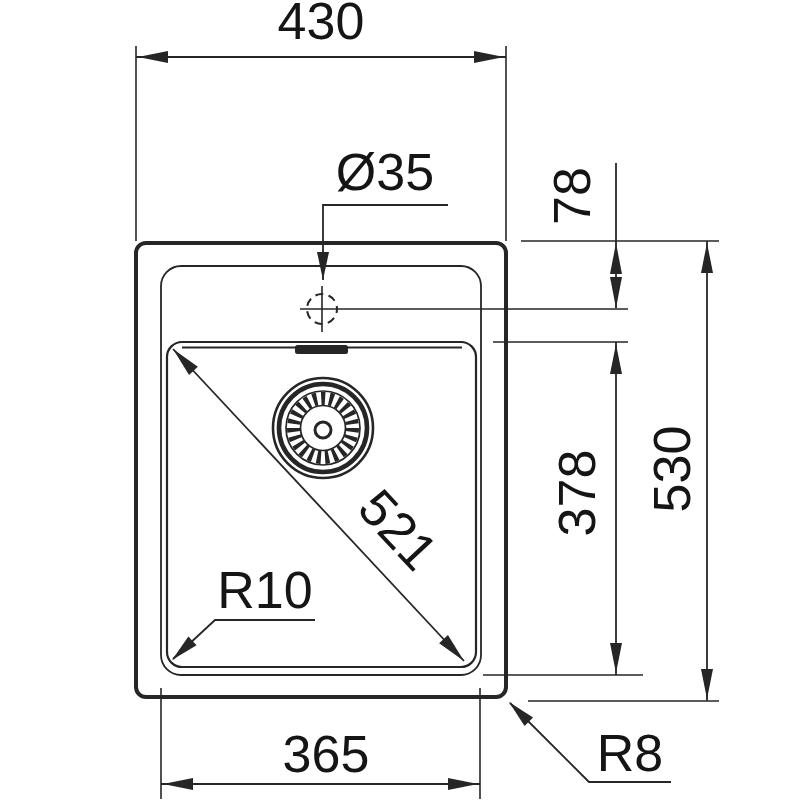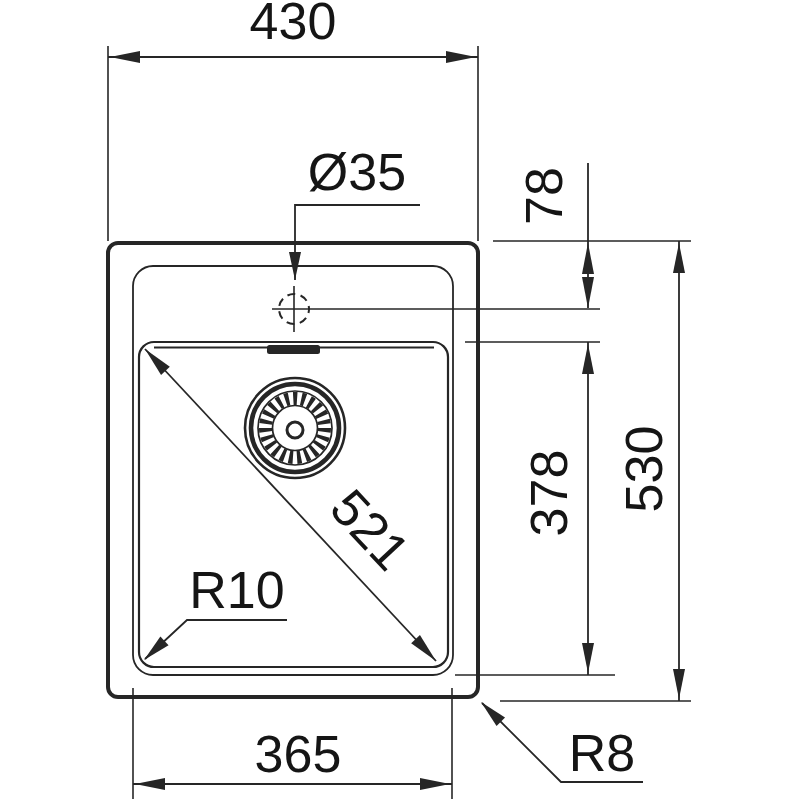--- a/index.html
+++ b/index.html
@@ -2,21 +2,21 @@
 <html style="--line: #262626; --text: #151515; --background: #ffffff;"><head>
 <meta charset="utf-8">
 <style>
   :root{
     --line:#262626;
     --text:#151515;
     --background:#ffffff;
   }
   html,body{margin:0;padding:0;}
   body{background:var(--background);font-family:"Liberation Sans",sans-serif;}
-  .stage{position:relative;width:772px;height:800px;background:var(--background);overflow:hidden;}
+  .stage{position:relative;width:772px;height:800px;background:var(--background);overflow:hidden;padding-left:28px;}
   svg{display:block;}
   .ln{stroke:var(--line);stroke-width:1.8;fill:none;}
   .ext{stroke:var(--line);stroke-width:1.6;fill:none;}
   .thick{stroke:var(--line);stroke-width:4;fill:none;}
   .med{stroke:var(--line);stroke-width:2.2;fill:none;}
   .arr{fill:var(--line);stroke:none;}
   .solid{fill:var(--line);stroke:none;}
   text{font-family:"Liberation Sans",sans-serif;font-size:52px;fill:var(--text);}
   .lbl{text-anchor:middle;}
 </style>

